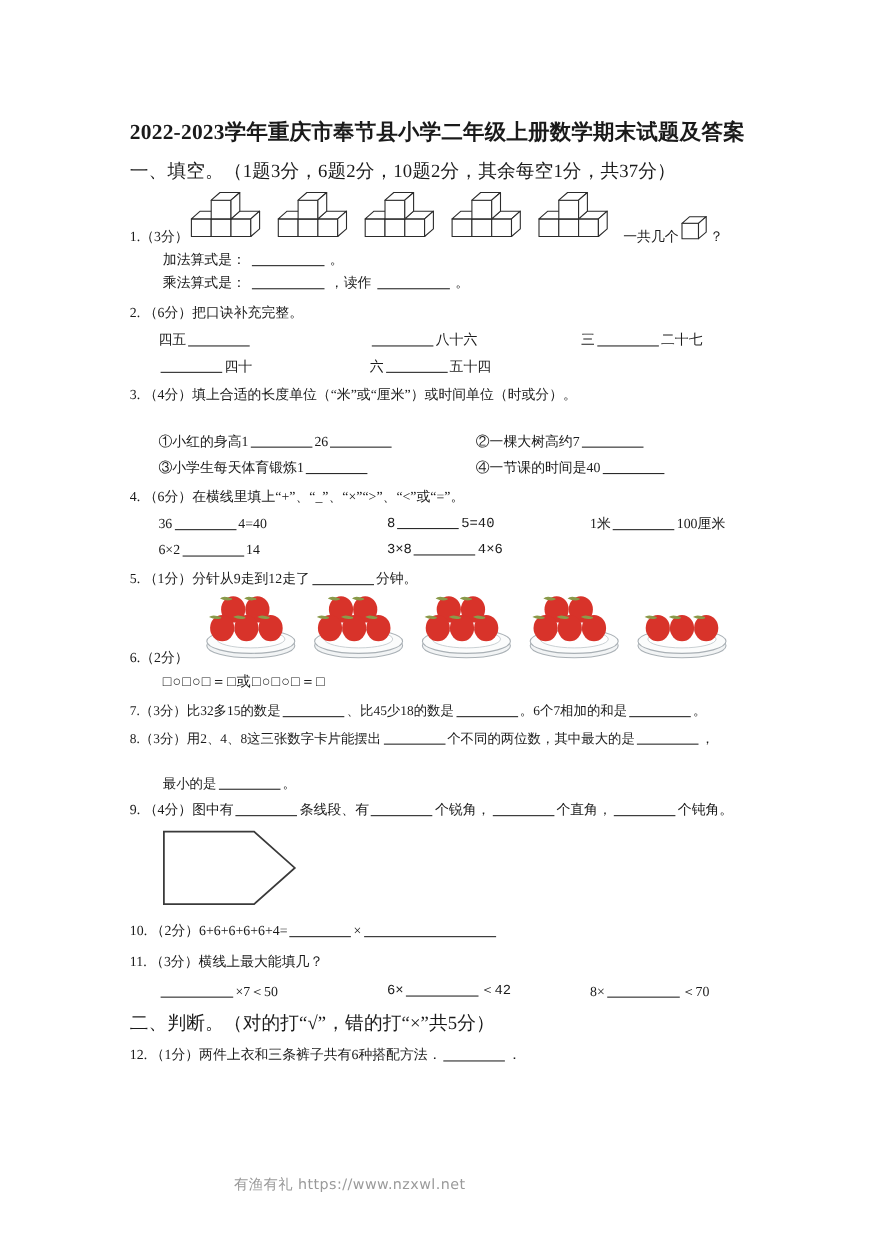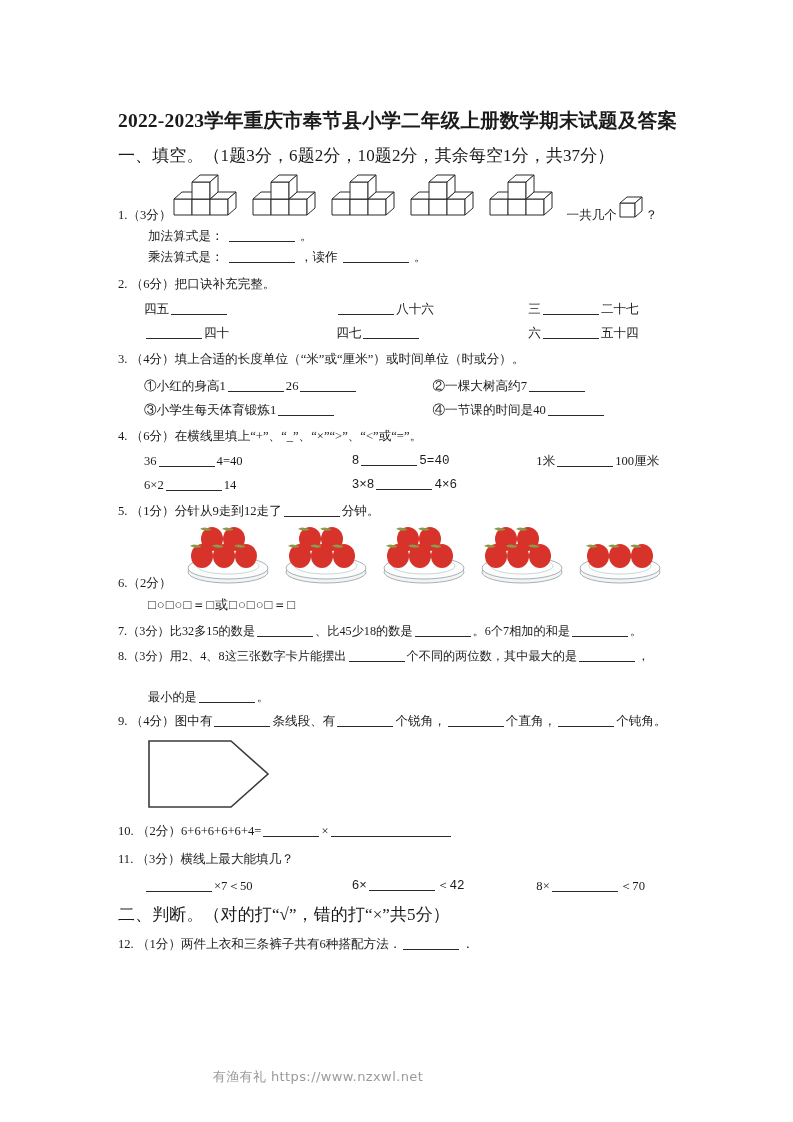--- a/index.html
+++ b/index.html
@@ -261,34 +261,31 @@
       </div>
       <div>
         <span>三</span><span class="blank b-md"></span><span>二十七</span>
       </div>
     </div>
     <div class="row3 indent">
       <div>
         <span></span><span class="blank b-md"></span><span>四十</span>
       </div>
       <div>
-        <span>四七</span><span class="blank b-md"></span><span></span>
-      </div>
-      <div>
         <span>六</span><span class="blank b-md"></span><span>五十四</span>
       </div>
     </div>
   </div>
 
   <div class="q" style="margin-top:4px">
     <div>
       <span>3.</span>
       <span>（4分）</span><span>填上合适的长度单位（“米”或“厘米”）或时间单位（时或分）。</span>
     </div>
-    <div class="row2 indent" style="margin-top:4px">
+    <div class="row2 indent" style="margin-top:19px">
       <div>
         <span>①小红的身高1</span><span class="blank b-md"></span><span>26</span><span class="blank b-md"></span>
       </div>
       <div>
         <span>②一棵大树高约7</span><span class="blank b-md"></span>
       </div>
     </div>
     <div class="row2 indent">
       <div>
         <span>③小学生每天体育锻炼1</span><span class="blank b-md"></span>

